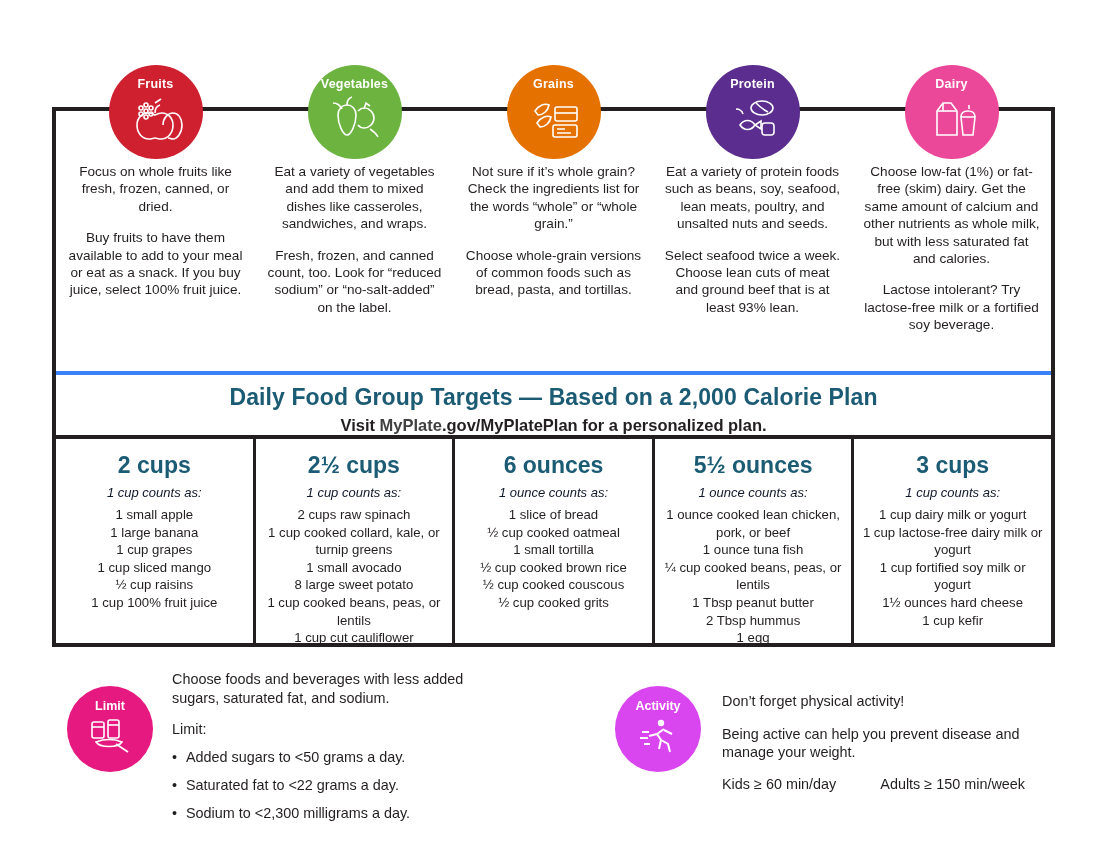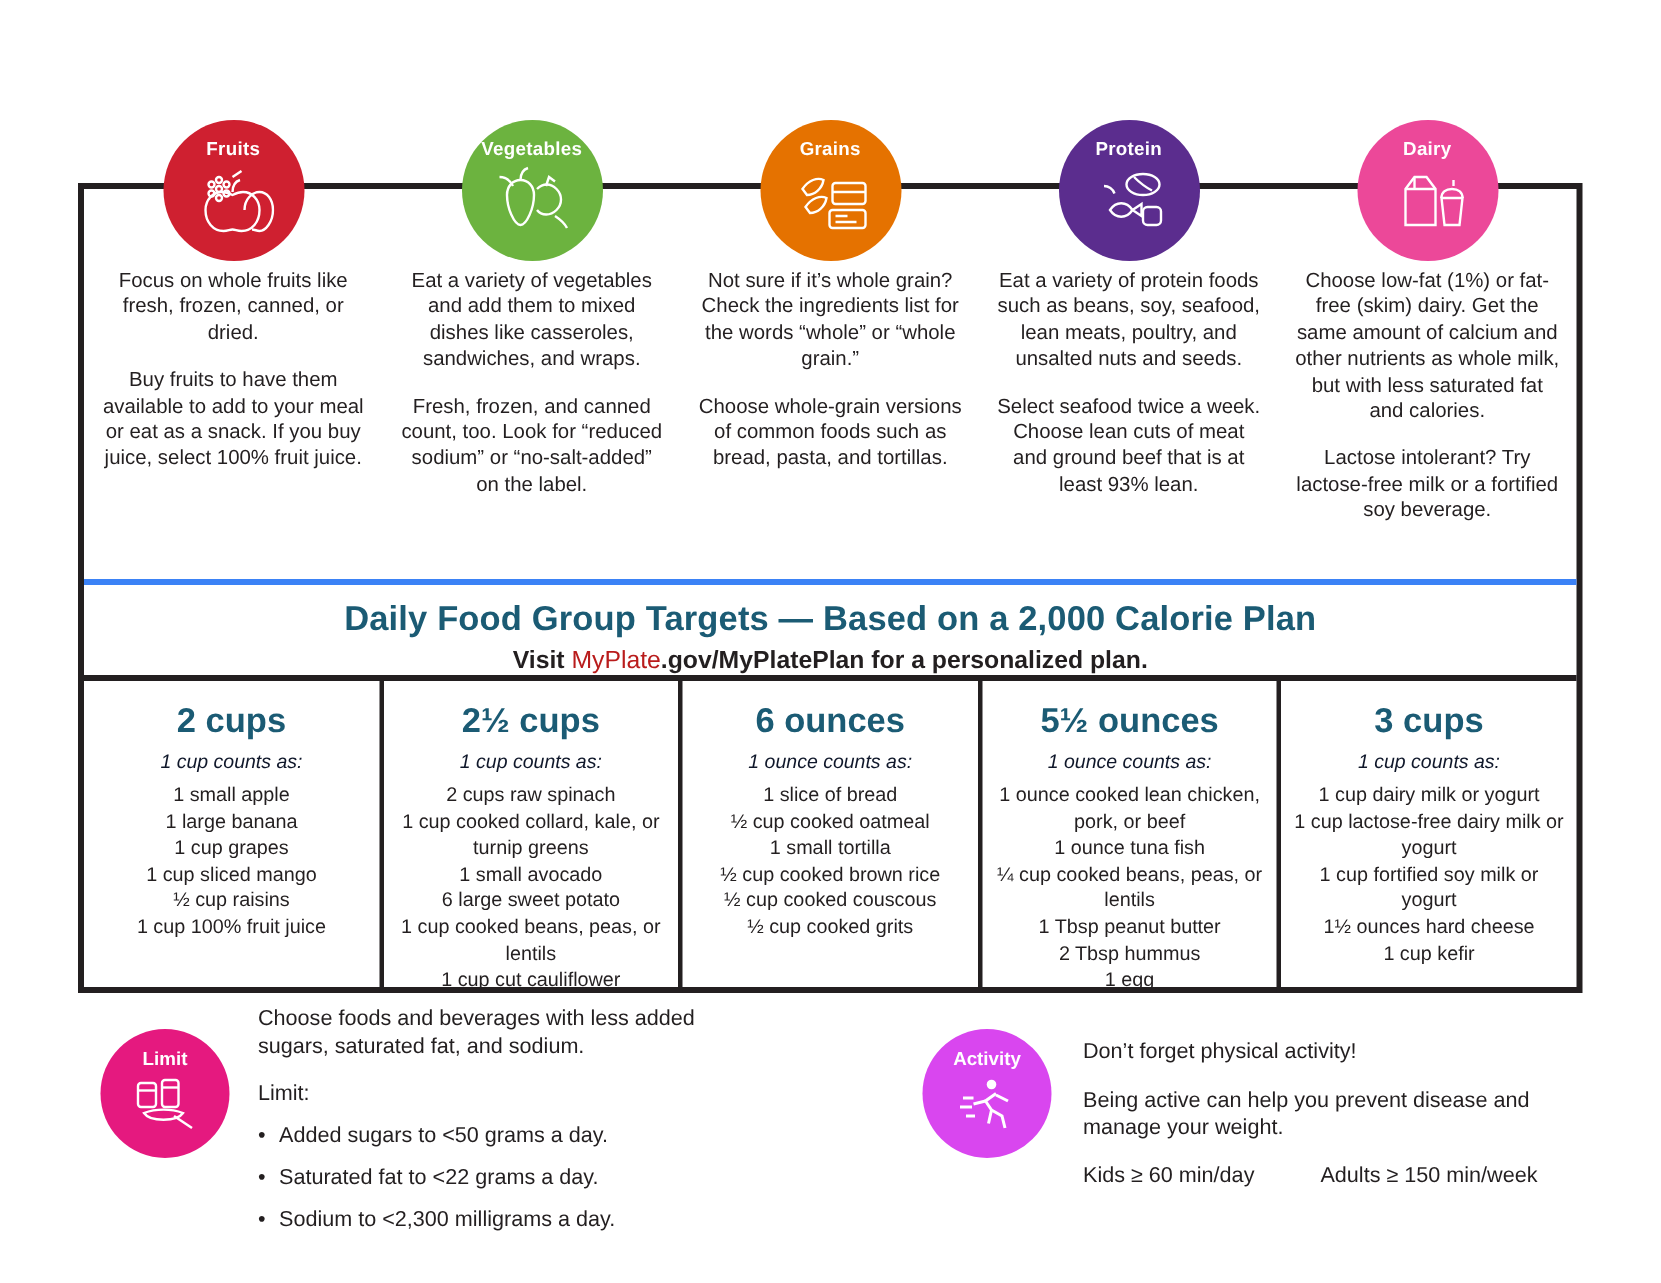--- a/index.html
+++ b/index.html
@@ -13,21 +13,21 @@
     font-family: "Liberation Sans", sans-serif;
     color: #231f20;
     position: relative;
     overflow: hidden;
   }
 
   
   #chart {
     position: absolute;
     left: 52px;
-    top: 122px;
+    top: 107px;
     width: 1003px;
     height: 540px;
     border: 4px solid #231f20;
     box-sizing: border-box;
   }
 
   
   .cols {
     display: flex;
     width: 100%;
@@ -93,21 +93,21 @@
     font-weight: bold;
     color: #1b5b74;
     letter-spacing: .1px;
   }
   .banner .line2 {
     margin-top: 5px;
     font-size: 16.5px;
     font-weight: bold;
     color: #231f20;
   }
-  .banner .myplate { color: #b91c1c; font-weight: normal; }
+  .banner .myplate { color: #404040; font-weight: bold; }
 
   
   .targets {
     display: flex;
     height: 208px;
     box-sizing: border-box;
   }
   .tcol {
     flex: 1 1 0;
     border-right: 3px solid #231f20;
@@ -300,21 +300,21 @@
       </ul>
     </div>
 
     <div class="tcol">
       <div class="amount">2½ cups</div>
       <div class="counts">1 cup counts as:</div>
       <ul>
         <li>2 cups raw spinach</li>
         <li>1 cup cooked collard, kale, or turnip greens</li>
         <li>1 small avocado</li>
-        <li>6 large sweet potato</li>
+        <li>8 large sweet potato</li>
         <li>1 cup cooked beans, peas, or lentils</li>
         <li>1 cup cut cauliflower</li>
       </ul>
     </div>
 
     <div class="tcol">
       <div class="amount">6 ounces</div>
       <div class="counts">1 ounce counts as:</div>
       <ul>
         <li>1 slice of bread</li>

